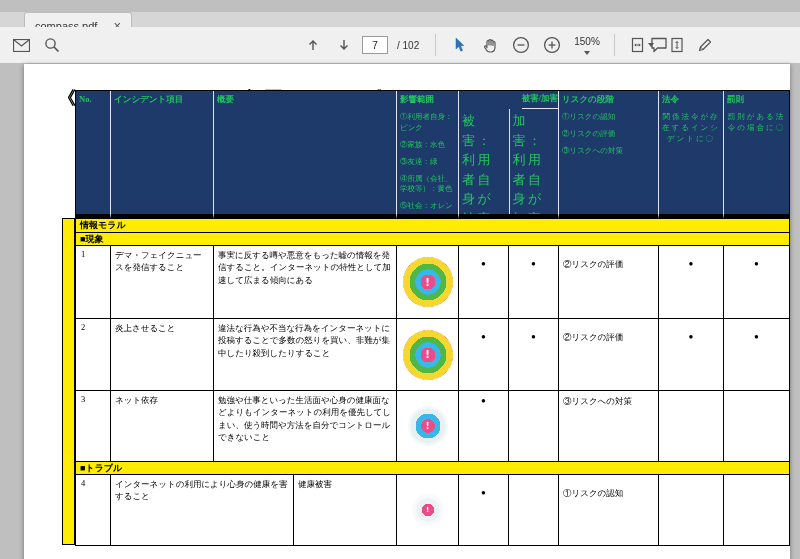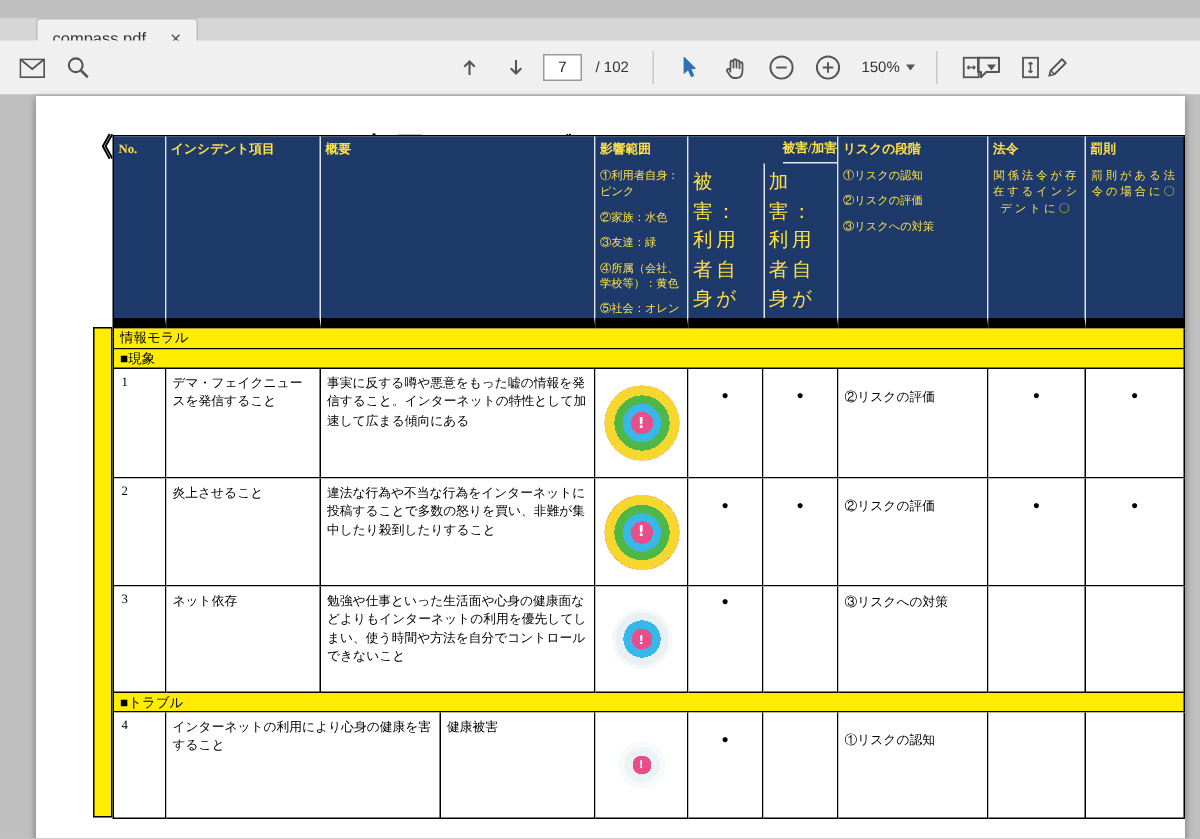--- a/index.html
+++ b/index.html
@@ -23,21 +23,21 @@
   .tb-group { position:absolute; top:0; height:36px; display:flex; align-items:center; gap:5px; }
   .tb-left { left:8px; }
   .tb-center { left:300px; }
   .tb-right { left:646px; gap:20px; }
   .tbtn { width:26px; height:26px; display:flex; align-items:center; justify-content:center;
           border-radius:3px; background:transparent; border:none; }
   .tbtn svg { display:block; }
   .page-input { width:26px; height:18px; border:1px solid #9a9a9a; background:#fff;
                 text-align:center; font-size:10px; color:#222; }
   .page-total { font-size:10px; color:#333; margin:0 6px 0 4px; white-space:nowrap; }
-  .zoom-wrap { display:flex; align-items:center; gap:4px; padding:0 4px; }
+  .zoom-wrap { display:flex; align-items:center; gap:4px; padding:0 4px;flex-direction:column; }
   .zoom-label { font-size:10px; color:#333; }
   .caret { width:0; height:0; border-left:3px solid transparent;
            border-right:3px solid transparent; border-top:4px solid #555; }
   .sep { width:1px; height:22px; background:#c8c8c8; margin:0 5px; }
 
   
   .canvas { position:absolute; top:63px; left:0; right:0; bottom:0; background:#bfbfbf; }
   .page { position:absolute; left:24px; top:1px; width:766px; height:545px;
           background:#fff; box-shadow:0 1px 5px rgba(0,0,0,.4);
           font-family:"Liberation Serif","DejaVu Serif",serif; color:#000; }
@@ -47,36 +47,36 @@
   .tbl { position:absolute; left:51px; top:26px; width:715px;
          border-top:1px solid #000; border-left:1px solid #000; background:#fff; }
   .row { display:flex; }
   .c { border-right:1px solid #000; border-bottom:1px solid #000; overflow:hidden; }
   .w-no{width:35px} .w-inc{width:103px} .w-sum{width:183px} .w-scope{width:62px}
   .w-vic{width:50px} .w-per{width:50px} .w-harm{width:100px}
   .w-risk{width:100px} .w-law{width:65px} .w-pen{width:66px}
 
   
   .hdr { height:128px; }
-  .hdr .c { background:#1e3a6b; color:#fde047; padding:3px 3px;
-            border-right:1px solid #dfe4ee; border-bottom:7px solid #000000; }
+  .hdr .c { background:#1e3a6b; color:#22c55e; padding:3px 3px;
+            border-right:1px solid #dfe4ee; border-bottom:5px solid #000000; }
   .hdr .c.last { border-right:1px solid #000; }
   .hlabel { font-size:8.5px; font-weight:bold; display:block; }
   .hnote { font-size:7.5px; line-height:1.45; margin-top:6px; }
   .spread { letter-spacing:2px;text-align:center; }
   .harm-cell { padding:0 !important; display:flex; flex-direction:column;align-items:flex-end; }
   .harm-label { text-align:center; font-size:8.5px; font-weight:bold;
                 padding:2px 0 3px; border-bottom:1px solid #dfe4ee; }
   .harm-sub { display:flex; flex:1; }
   .harm-box { width:50%; padding:2px 3px; font-size:13px; letter-spacing:2.5px; line-height:1.5; }
   .hb2 { border-left:1px solid #dfe4ee; }
 
   
   .secrow1 { height:14px; } .secrow2 { height:13px;text-align:center; }
-  .secc { width:714px; background:#ffec00; font-size:9px; font-weight:normal;
+  .secc { width:714px; background:#ffec00; font-size:9px; font-weight:bold;
           padding:0 4px; border-right:1px solid #000; border-bottom:1px solid #000;
           display:flex; align-items:center; }
 
   
   .r1{height:73px} .r2{height:72px} .r3{height:71px} .r4{height:71px}
   .body .c { background:#fff; }
   .body .c.last { border-right:1px solid #000; }
   .cell-no { padding:3px 0 0 5px; font-size:8.5px; }
   .cell-txt { padding:3px 4px; font-size:8.5px; line-height:1.45; }
   .cell-dot { text-align:center; padding-top:13px; font-size:8px;

